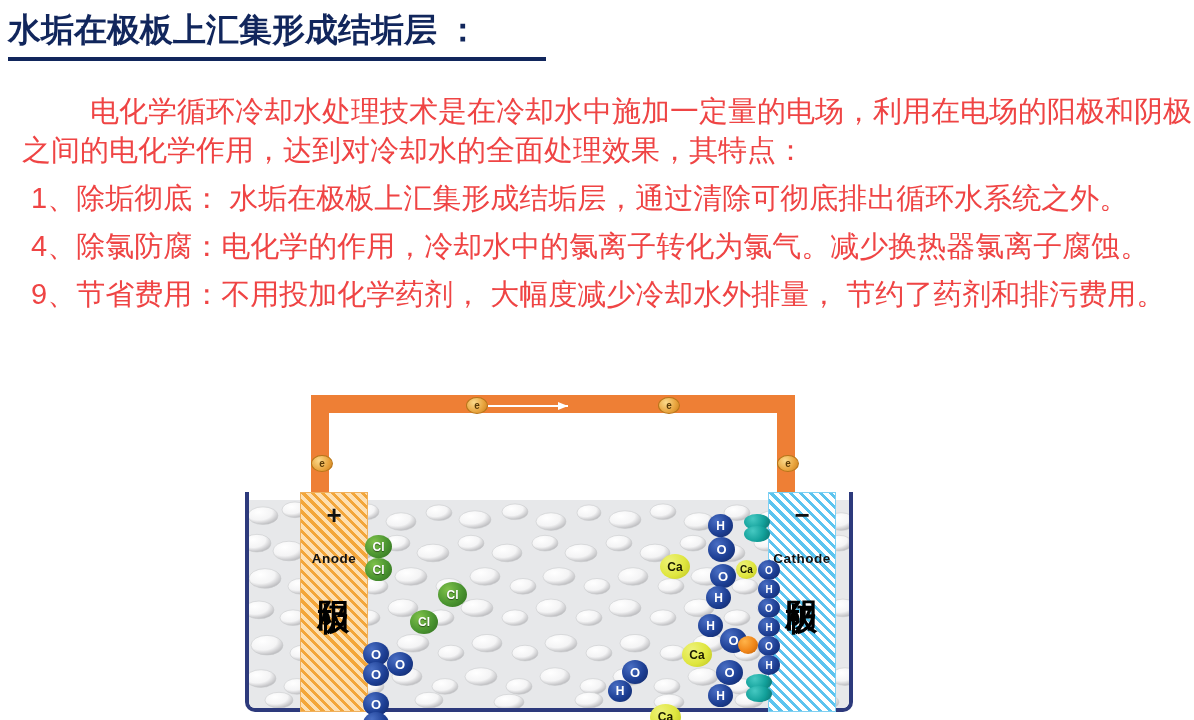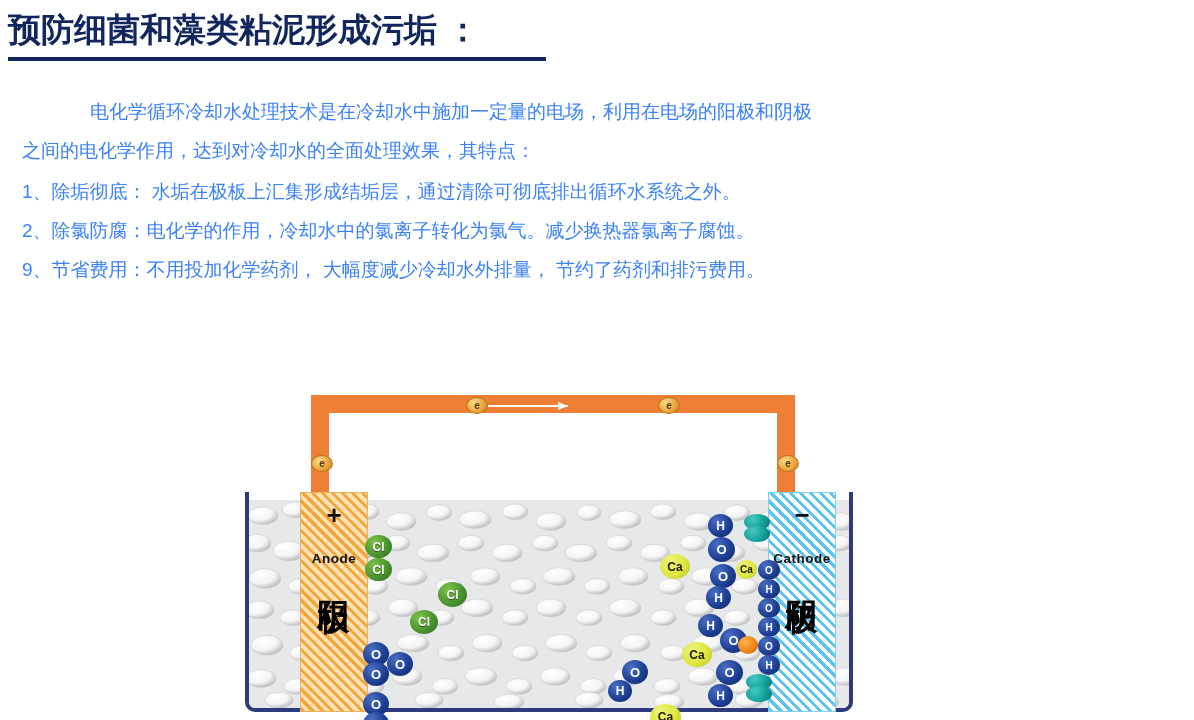--- a/index.html
+++ b/index.html
@@ -16,26 +16,26 @@
     font-size:33px;font-weight:bold;color:#11265c;letter-spacing:0px;
     line-height:40px;white-space:nowrap;
   }
   .title-rule{
     position:absolute;left:0px;top:47px;width:538px;height:4px;background:#11265c;
   }
 
   
   .body{
     position:absolute;left:22px;top:92px;width:1160px;
-    font-size:19px;line-height:39px;color:#3b82f6;
+    font-size:29px;line-height:39px;color:#ef4444;
   }
   .para{margin:0 0 0 0;text-indent:68px;}
   .line{margin:0;white-space:nowrap;}
   .bullets{margin-top:2px;}
-  .bullets .line{margin:0;}
+  .bullets .line{margin:9px;}
 
   
   .diagram{position:absolute;left:238px;top:392px;width:626px;height:328px;}
 
   
   .wire{position:absolute;left:0;top:0;width:626px;height:328px;}
 
   .tank{
     position:absolute;left:7px;top:108px;width:608px;height:212px;
     border:4px solid #2d3a7c;border-top:none;
@@ -101,30 +101,30 @@
       border:1px solid #b8761a;
       display:flex;align-items:center;justify-content:center;
       font-size:10px;font-weight:bold;color:#5a3a06;}
 </style>
 </head>
 <body>
 
 <div class="slide">
 
   <div class="title-wrap">
-    <div class="title-text">预防细菌和藻类粘泥形成污垢 ：</div>
+    <div class="title-text">水垢在极板上汇集形成结垢层 ：</div>
     <div class="title-rule"></div>
   </div>
 
   <div class="body">
     <p class="para line">电化学循环冷却水处理技术是在冷却水中施加一定量的电场，利用在电场的阳极和阴极</p>
     <p class="line">之间的电化学作用，达到对冷却水的全面处理效果，其特点：</p>
     <div class="bullets">
       <p class="line">1、除垢彻底： 水垢在极板上汇集形成结垢层，通过清除可彻底排出循环水系统之外。</p>
-      <p class="line">2、除氯防腐：电化学的作用，冷却水中的氯离子转化为氯气。减少换热器氯离子腐蚀。</p>
+      <p class="line">4、除氯防腐：电化学的作用，冷却水中的氯离子转化为氯气。减少换热器氯离子腐蚀。</p>
       <p class="line">9、节省费用：不用投加化学药剂， 大幅度减少冷却水外排量， 节约了药剂和排污费用。</p>
     </div>
   </div>
 
   <div class="diagram">
 
     <svg class="wire" viewBox="0 0 626 328">
       <path d="M 82 118 L 82 12 L 548 12 L 548 118" fill="none" stroke="#ee7f35" stroke-width="18"></path>
       <line x1="250" y1="14" x2="330" y2="14" stroke="#ffffff" stroke-width="2"></line>
       <polygon points="330,14 320,10 320,18" fill="#ffffff"></polygon>

